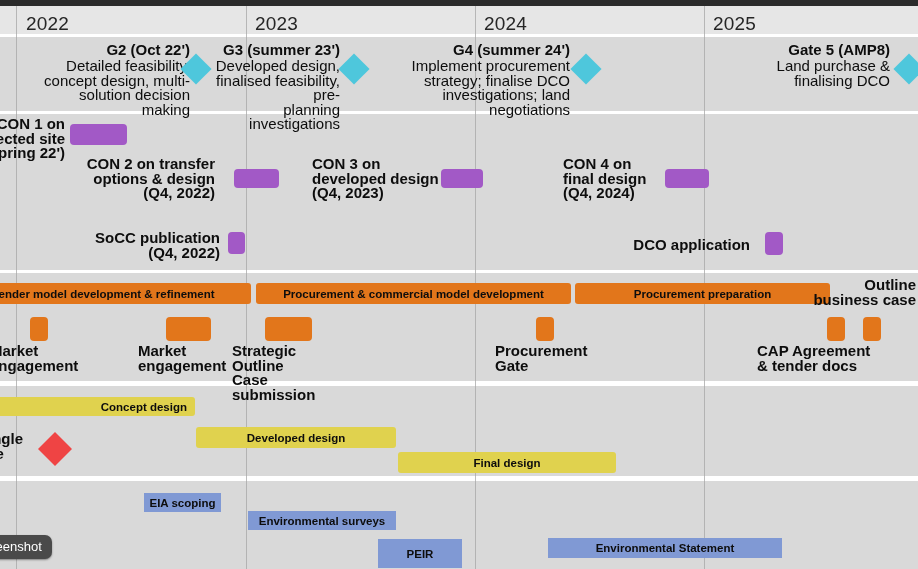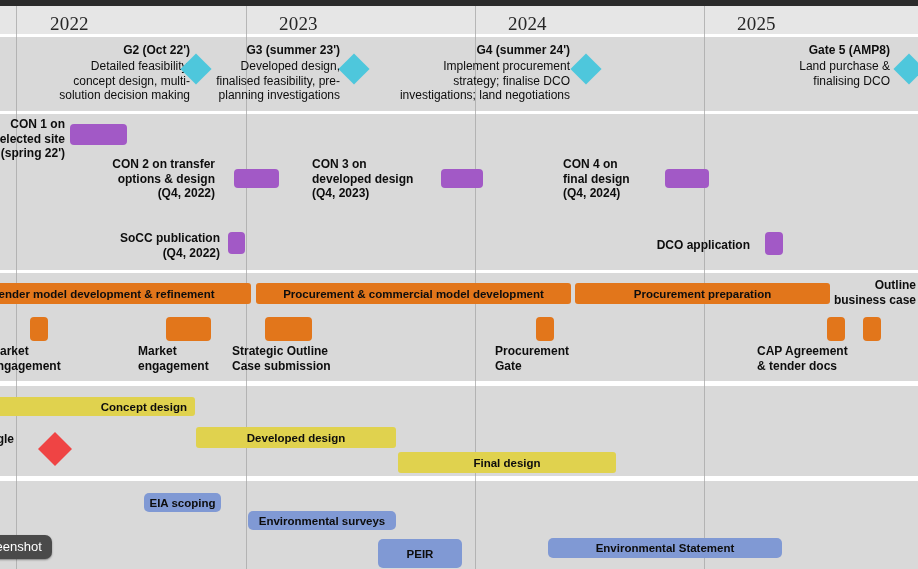--- a/index.html
+++ b/index.html
@@ -29,24 +29,23 @@
     position: absolute;
     left: 0; top: 6px;
     width: 918px; height: 28px;
     background: #e6e6e6;
   }
   .year-label {
     position: absolute;
     top: 7px;
     font-size: 19px;
     color: #262626;
-    font-family: Liberation Serif, serif;
+    font-family: Liberation Sans, sans-serif;
     letter-spacing: .2px;
     white-space: nowrap;
-    margin-left: 24px;
   }
   
   .lane {
     position: absolute;
     left: 0;
     width: 918px;
     background: #d9d9d9;
   }
   
   .gridline {
@@ -55,21 +54,21 @@
     width: 1px;
     height: 563px;
     background: #a6a6a6;
     opacity: .75;
   }
 
   
   .txt {
     position: absolute;
     color: #0d0d0d;
-    font-size: 12px;
+    font-size: 15px;
     line-height: 14.5px;
     font-family: "Liberation Sans", sans-serif;
     white-space: pre-line;
   }
   .txt.b { font-weight: bold; }
   .txt.right { text-align: right; }
   .txt.center { text-align: left; }
 
   
   .diamond {
@@ -96,21 +95,21 @@
     align-items: center;
     justify-content: center;
     font-size: 11.5px;
     font-weight: bold;
     color: #0d0d0d;
     overflow: hidden;
     white-space: nowrap;
   }
   .bar.orange { background: #e2761b; }
   .bar.yellow { background: #e0d24e; }
-  .bar.blue   { background: #8099d4; border-radius: 5px; }
+  .bar.blue   { background: #8099d4; border-radius: 0; }
 
   
   .tooltip {
     position: absolute;
     background: #4a4a4a;
     color: #ffffff;
     font-size: 13px;
     border-radius: 7px;
     padding: 4px 10px 5px 10px;
     white-space: nowrap;

